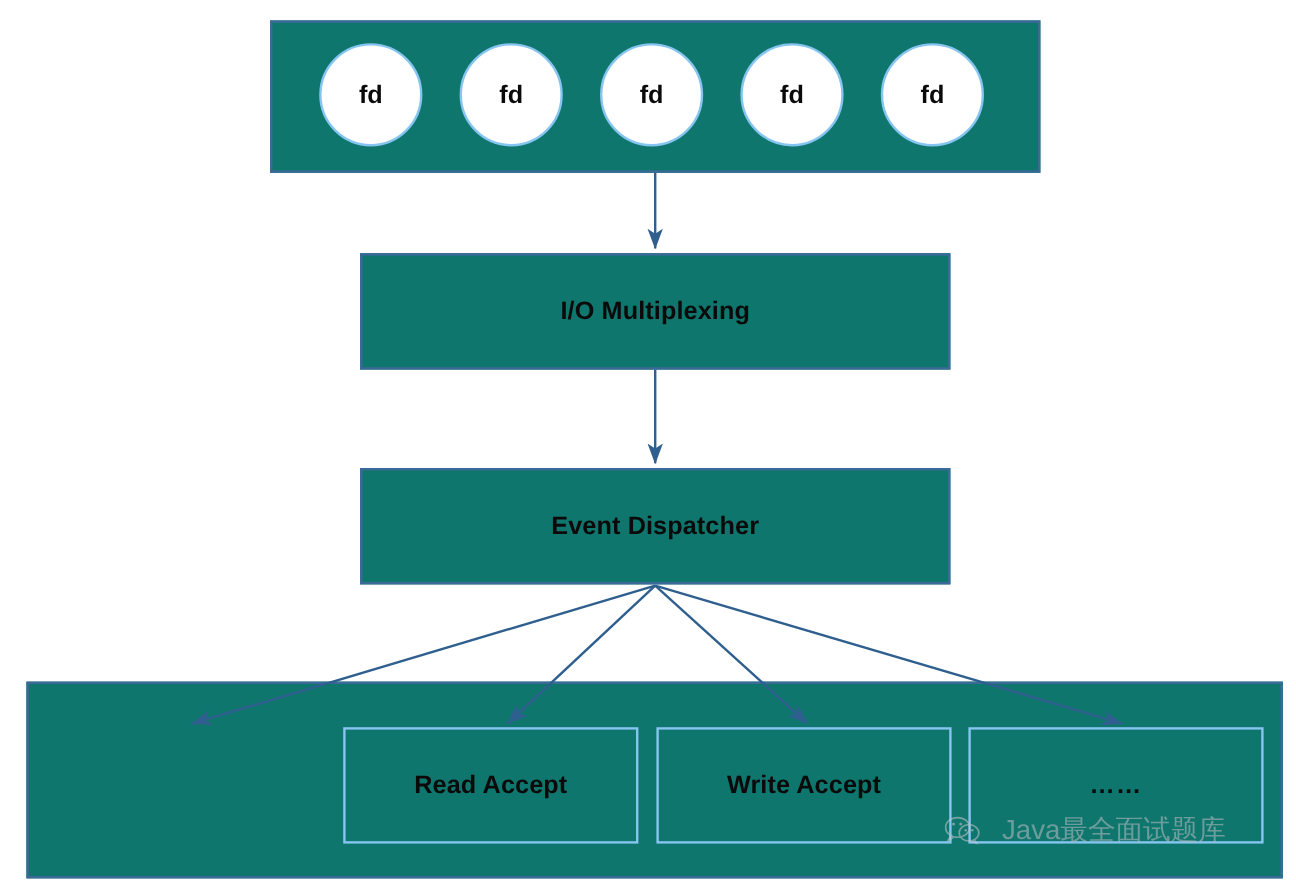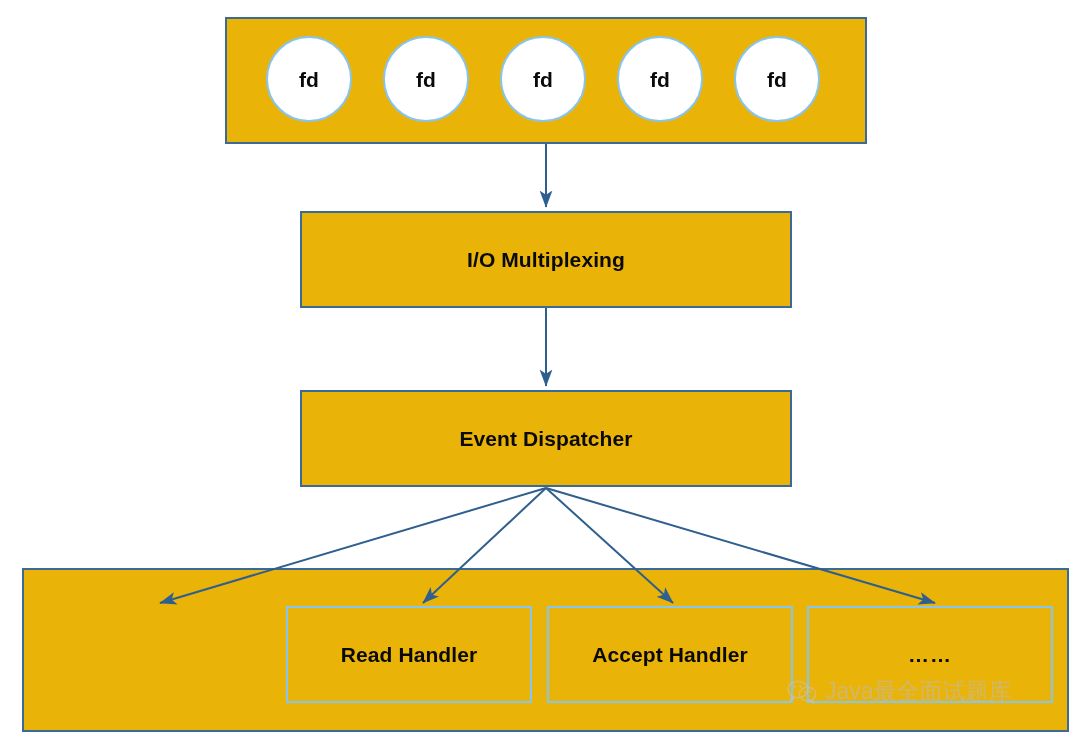--- a/index.html
+++ b/index.html
@@ -19,21 +19,21 @@
     position: absolute;
     left: 5px; top: 0;
     width: 1080px;
     height: 549px;
   }
 
   
   .box {
     position: absolute;
     box-sizing: border-box;
-    background: #eab308;
+    background: #0f766e;
   }
 
   .outer-box {
     border: 2px solid #3b6a99;
   }
 
   .proc-box {
     border: 2px solid #3b6a99;
     display: flex;
     align-items: center;
@@ -94,21 +94,21 @@
     pointer-events: none;
   }
 
   
   #watermark {
     position: absolute;
     left: 782px;
     top: 676px;
     display: flex;
     align-items: center;
-    gap: 8px;
+    gap: 18px;
     opacity: 0.55;
     pointer-events: none;
   }
   #watermark .wm-text {
     font-size: 23px;
     color: #b9bcc0;
     font-family: "Liberation Sans", sans-serif;
     letter-spacing: 0px;
     white-space: nowrap;
   }
@@ -149,25 +149,25 @@
 
   <div class="box proc-box" style="left:295px; top:390px; width:492px; height:97px;align-items:center;">
     <span class="proc-label">Event Dispatcher</span>
   </div>
 
   <div class="box outer-box" style="left:17px; top:568px; width:1047px; height:164px;">
   </div>
 
 
   <div class="box handler-box" style="left:281px; top:606px; width:246px; height:97px;">
-    <span class="handler-label">Read Handler</span>
+    <span class="handler-label">Read Accept</span>
   </div>
 
   <div class="box handler-box" style="left:542px; top:606px; width:246px; height:97px;">
-    <span class="handler-label">Accept Handler</span>
+    <span class="handler-label">Write Accept</span>
   </div>
 
   <div class="box handler-box" style="left:802px; top:606px; width:246px; height:97px;">
     <span class="ellipsis-label">……</span>
   </div>
 
   <svg id="arrows" viewBox="0 0 1080 739">
     <defs>
       <marker id="ah" markerWidth="10" markerHeight="10" refX="8.2" refY="3.4" orient="auto" markerUnits="strokeWidth">
         <path d="M0,0.2 L8.6,3.4 L0,6.6 L2.1,3.4 Z" fill="#2f5f8f"></path>

